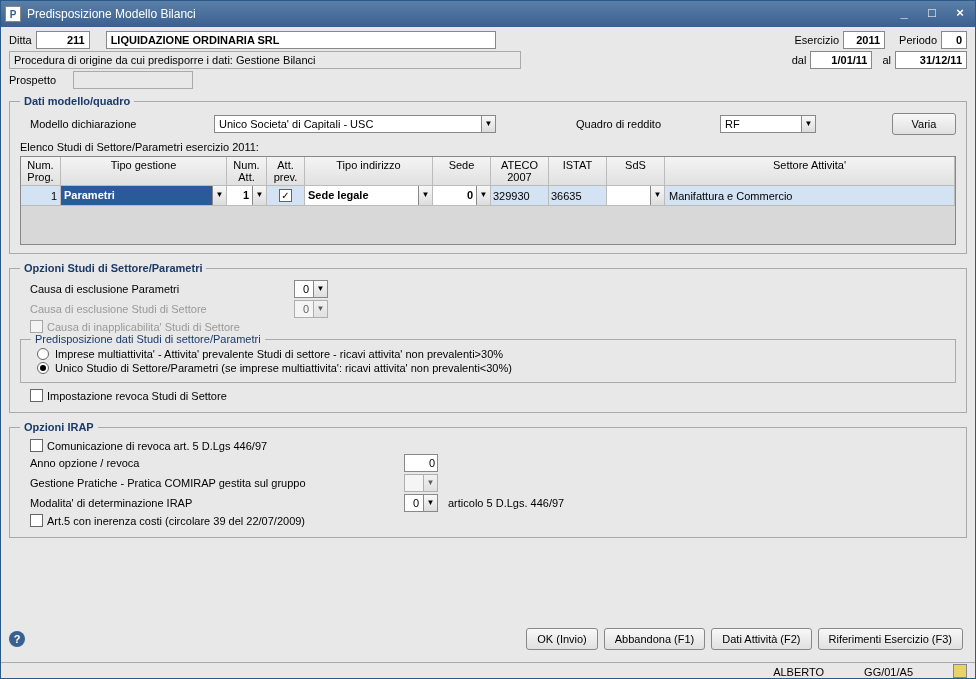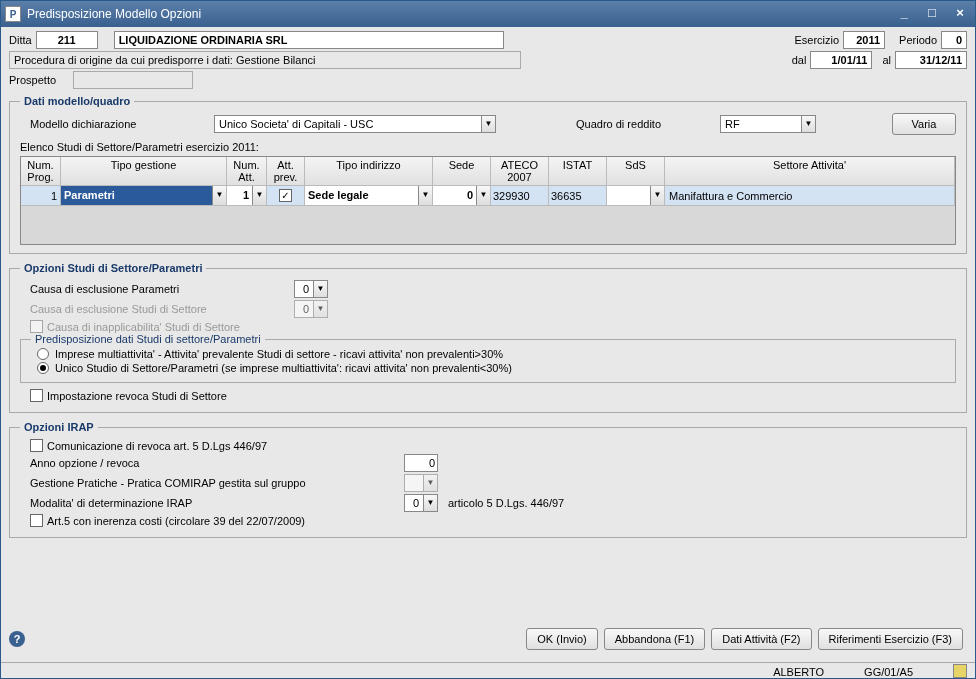--- a/index.html
+++ b/index.html
@@ -184,33 +184,33 @@
   width: 14px; height: 14px; background: #e6d466;
   border: 1px solid #888; display: inline-block;
 }
 </style>
 </head>
 <body>
 
 <div class="window">
   <div class="titlebar">
     <div class="app-icon">P</div>
-    <div class="title">Predisposizione Modello Opzioni</div>
+    <div class="title">Predisposizione Modello Bilanci</div>
     <div class="win-btns">
       <div class="win-btn">_</div>
       <div class="win-btn">□</div>
       <div class="win-btn">×</div>
     </div>
   </div>
 
   <div class="content">
 
     <div class="row">
       <span class="label">Ditta</span>
-      <span class="field bold" style="width:62px;text-align:center">211</span>
+      <span class="field bold" style="width:54px;text-align:right">211</span>
       <span class="field bold" style="width:390px;margin-left:16px">LIQUIDAZIONE ORDINARIA SRL</span>
       <span style="flex:1"></span>
       <span class="label">Esercizio</span>
       <span class="field bold" style="width:42px;text-align:right;margin-right:14px">2011</span>
       <span class="label">Periodo</span>
       <span class="field bold" style="width:26px;text-align:right">0</span>
     </div>
     <div class="row">
       <span class="field" style="width:512px;border:1px solid #aaa;background:#e8e8e8">Procedura di origine da cui predisporre i dati: Gestione Bilanci</span>
       <span style="flex:1"></span>

